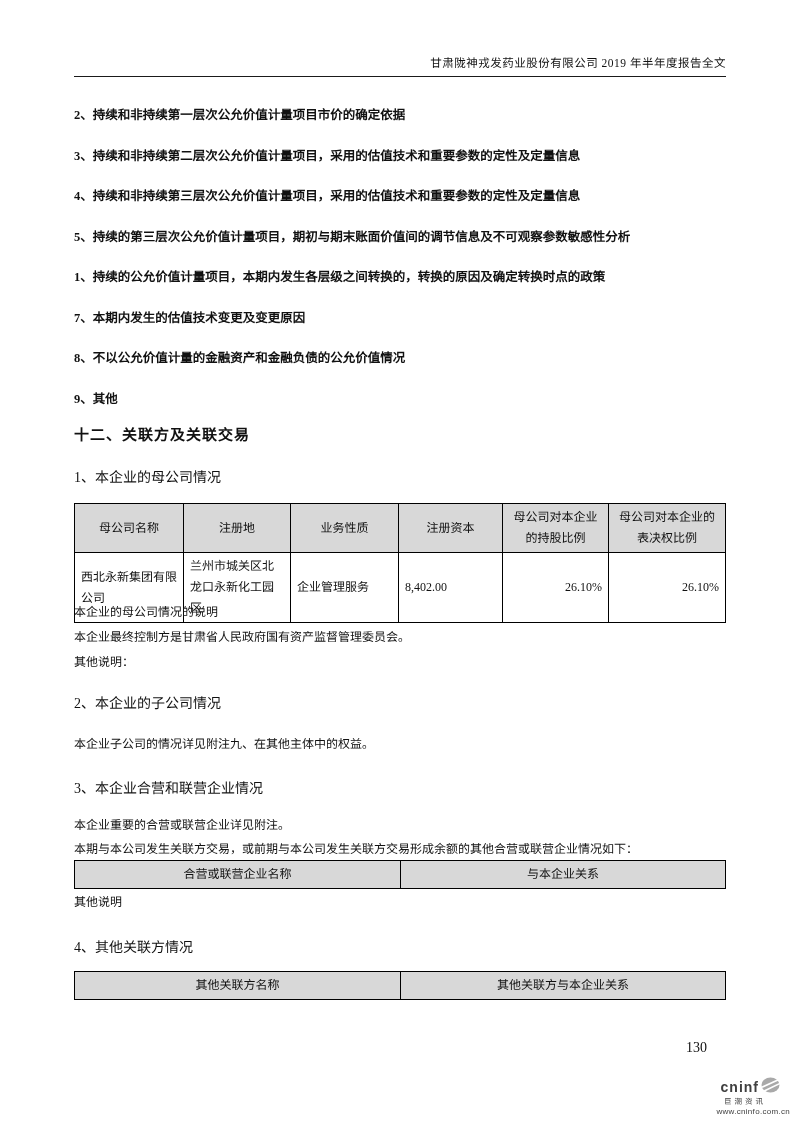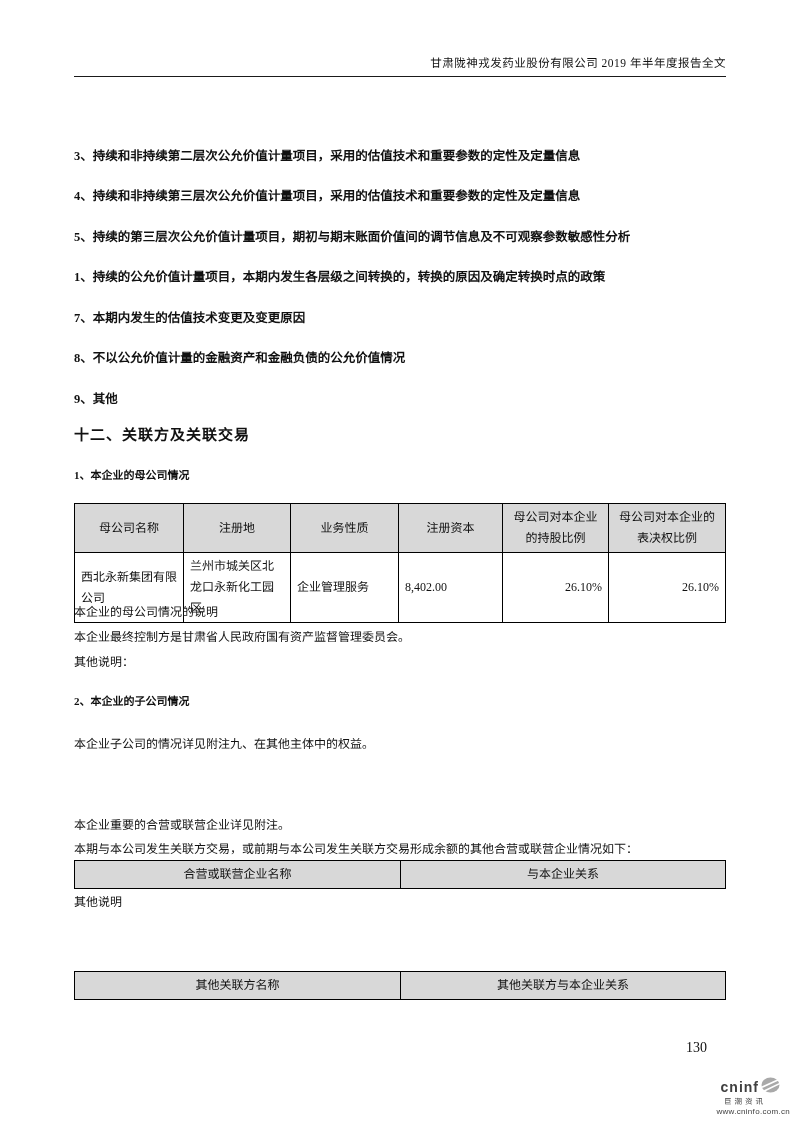--- a/index.html
+++ b/index.html
@@ -34,22 +34,22 @@
     white-space:nowrap;
   }
 
   .h-major {
     font-size:15px;
     font-weight:700;
     letter-spacing:1px;
     font-family:Liberation Mono, monospace;
   }
   .h-sub {
-    font-size:11px;
-    font-weight:700;
+    font-size:14px;
+    font-weight:400;
   }
   .body-text {
     font-size:12px;
     line-height:16px;
   }
 
   
   table.doc-table {
     width:652px;
     border-collapse:collapse;
@@ -111,20 +111,21 @@
 </style>
 </head>
 <body>
 
 <div class="page">
 
   <div class="abs doc-header">
     <span>甘肃陇神戎发药业股份有限公司 2019 年半年度报告全文</span>
   </div>
 
+  <div class="abs fv-item" style="top:104px">2、持续和非持续第一层次公允价值计量项目市价的确定依据</div>
   <div class="abs fv-item" style="top:145px">3、持续和非持续第二层次公允价值计量项目，采用的估值技术和重要参数的定性及定量信息</div>
   <div class="abs fv-item" style="top:185px">4、持续和非持续第三层次公允价值计量项目，采用的估值技术和重要参数的定性及定量信息</div>
   <div class="abs fv-item" style="top:226px">5、持续的第三层次公允价值计量项目，期初与期末账面价值间的调节信息及不可观察参数敏感性分析</div>
   <div class="abs fv-item" style="top:266px">1、持续的公允价值计量项目，本期内发生各层级之间转换的，转换的原因及确定转换时点的政策</div>
   <div class="abs fv-item" style="top:307px">7、本期内发生的估值技术变更及变更原因</div>
   <div class="abs fv-item" style="top:347px">8、不以公允价值计量的金融资产和金融负债的公允价值情况</div>
   <div class="abs fv-item" style="top:388px">9、其他</div>
 
   <div class="abs h-major" style="top:423px">十二、关联方及关联交易</div>
 
@@ -159,37 +160,39 @@
   </tbody>
     </table>
 
   <div class="abs body-text" style="top:604px">本企业的母公司情况的说明</div>
   <div class="abs body-text" style="top:629px">本企业最终控制方是甘肃省人民政府国有资产监督管理委员会。</div>
   <div class="abs body-text" style="top:654px">其他说明：</div>
 
   <div class="abs h-sub" style="top:692px">2、本企业的子公司情况</div>
   <div class="abs body-text" style="top:736px">本企业子公司的情况详见附注九、在其他主体中的权益。</div>
 
+  <div class="abs h-sub" style="top:777px">3、本企业合营和联营企业情况</div>
   <div class="abs body-text" style="top:817px">本企业重要的合营或联营企业详见附注。</div>
   <div class="abs body-text" style="top:841px">本期与本公司发生关联方交易，或前期与本公司发生关联方交易形成余额的其他合营或联营企业情况如下：</div>
 
   <table class="abs doc-table row-26" style="top:860px">
     <colgroup>
         <col style="width:326px">
         <col>
       </colgroup>
     <tbody>
         <tr>
       <th>合营或联营企业名称</th>
       <th>与本企业关系</th>
     </tr>
   </tbody>
     </table>
   <div class="abs body-text" style="top:894px">其他说明</div>
 
+  <div class="abs h-sub" style="top:936px">4、其他关联方情况</div>
 
   <table class="abs doc-table row-26" style="top:971px">
     <colgroup>
         <col style="width:326px">
         <col>
       </colgroup>
     <tbody>
         <tr>
       <th>其他关联方名称</th>
       <th>其他关联方与本企业关系</th>

